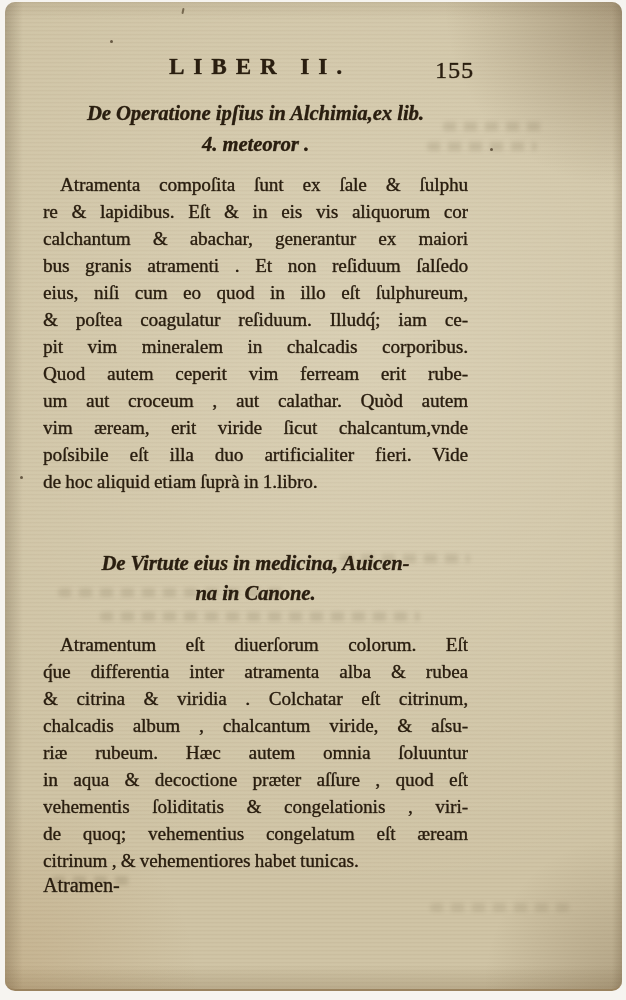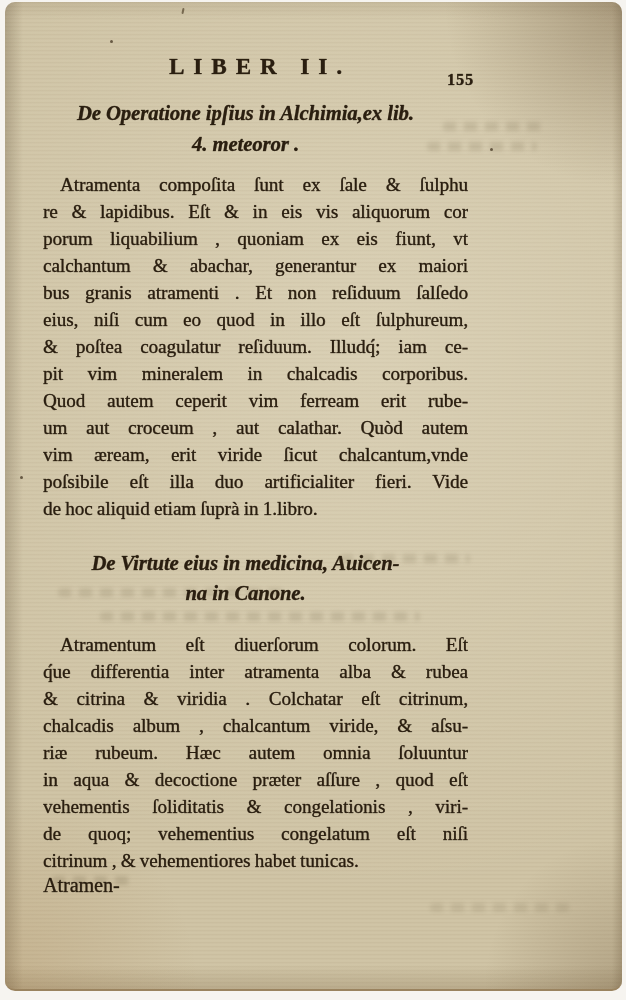--- a/index.html
+++ b/index.html
@@ -36,25 +36,25 @@
   #running-head {
     position: absolute; left: 38px; top: 52px;
     width: 425px; height: 27px;
     text-align: center;
   }
   .rh-title {
     font-size: 23px; font-weight: 700;
     letter-spacing: 9px; padding-left: 9px;
   }
   .rh-num {
-    position: absolute; right: -6px; top: 17px;
-    font-size: 16px; font-weight: 700; letter-spacing: 1px;
+    position: absolute; right: -6px; top: 3px;
+    font-size: 24px; font-weight: 400; letter-spacing: 1px;
   }
   .heading {
-    position: absolute; left: 28px; width: 425px;
+    position: absolute; left: 38px; width: 425px;
     font-style: italic; font-weight: 700;
     font-size: 20.5px; line-height: 31px;
     text-align: center;
   }
   #heading1 { top: 96px; }
   #heading2 { top: 546px; line-height: 30px; }
   .para {
     position: absolute; left: 38px; width: 425px;
     font-size: 19px; line-height: 27px;
     word-spacing: -0.5px;
@@ -112,21 +112,20 @@
   </header>
 
   <div id="heading1" class="heading ink">
       <div class="hline">De Operatione ipſius in Alchimia,ex lib.</div>
       <div class="hline">4. meteoror .</div>
     </div>
 
   <div id="para1" class="para ink">
       <div class="bline">Atramenta compoſita ſunt ex ſale &amp; ſulphu</div>
       <div class="bline">re &amp; lapidibus. Eſt &amp; in eis vis aliquorum cor</div>
-      <div class="bline">porum liquabilium , quoniam ex eis fiunt, vt</div>
       <div class="bline">calchantum &amp; abachar, generantur ex maiori</div>
       <div class="bline">bus granis atramenti . Et non reſiduum ſalſedo</div>
       <div class="bline">eius, niſi cum eo quod in illo eſt ſulphureum,</div>
       <div class="bline">&amp; poſtea coagulatur reſiduum. Illudq́; iam ce-</div>
       <div class="bline">pit vim mineralem in chalcadis corporibus.</div>
       <div class="bline">Quod autem ceperit vim ferream erit rube-</div>
       <div class="bline">um aut croceum , aut calathar. Quòd autem</div>
       <div class="bline">vim æream, erit viride ſicut chalcantum,vnde</div>
       <div class="bline">poſsibile eſt illa duo artificialiter fieri. Vide</div>
       <div class="bline">de hoc aliquid etiam ſuprà in 1.libro.</div>
@@ -138,21 +137,21 @@
     </div>
 
   <div id="para2" class="para ink">
       <div class="bline">Atramentum eſt diuerſorum colorum. Eſt</div>
       <div class="bline">q́ue differentia inter atramenta alba &amp; rubea</div>
       <div class="bline">&amp; citrina &amp; viridia . Colchatar eſt citrinum,</div>
       <div class="bline">chalcadis album , chalcantum viride, &amp; aſsu-</div>
       <div class="bline">riæ rubeum. Hæc autem omnia ſoluuntur</div>
       <div class="bline">in aqua &amp; decoctione præter aſſure , quod eſt</div>
       <div class="bline">vehementis ſoliditatis &amp; congelationis , viri-</div>
-      <div class="bline">de quoq; vehementius congelatum eſt niſi</div>
+      <div class="bline">de quoq; vehementius congelatum eſt æream</div>
       <div class="bline">citrinum , &amp; vehementiores habet tunicas.</div>
     </div>
 
   <div id="catchword" class="ink">
     <span>Atramen-</span>
   </div>
 
 </div>
 
 </body></html>

